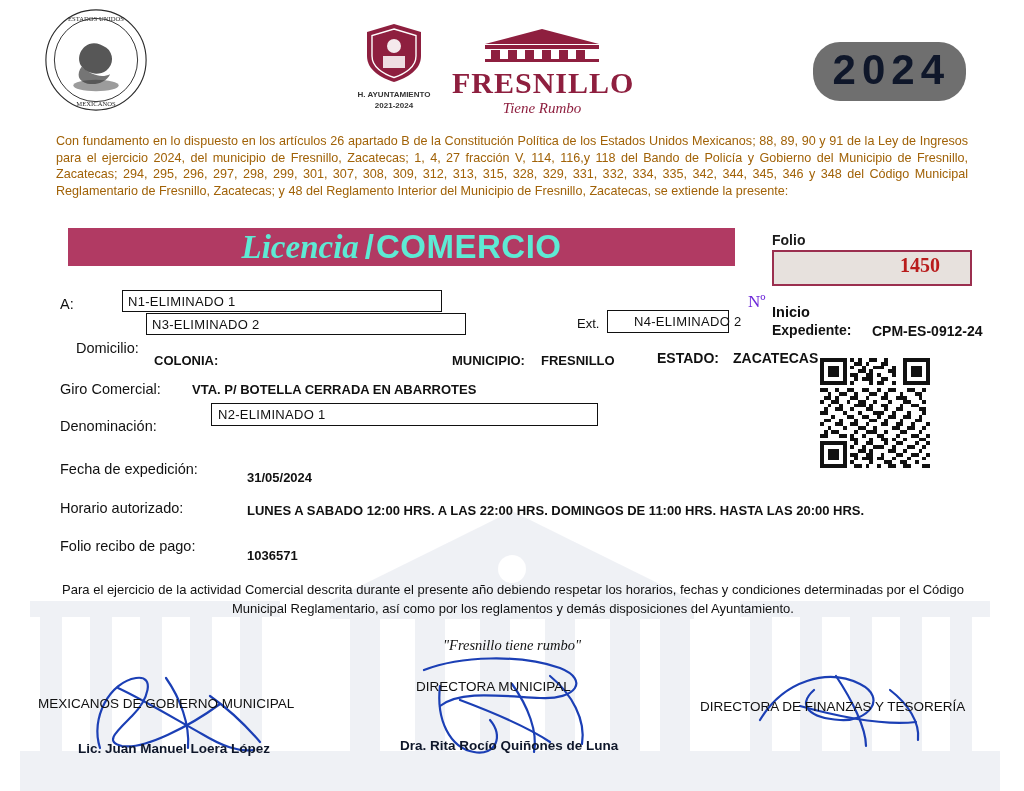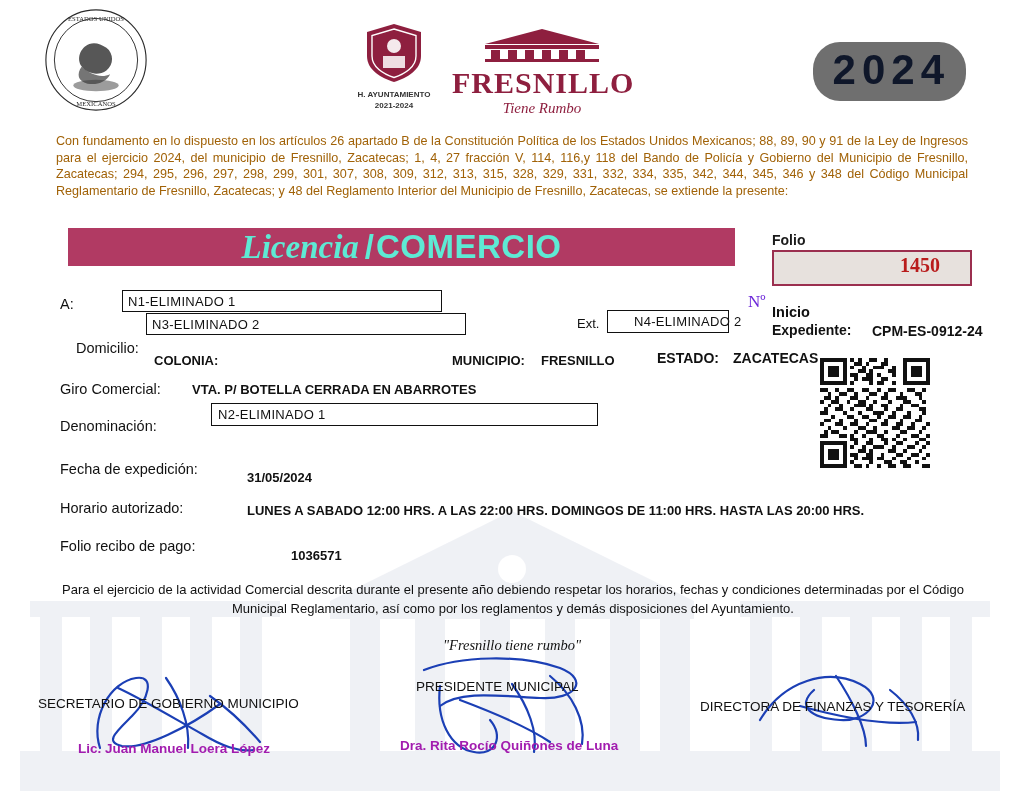--- a/index.html
+++ b/index.html
@@ -86,21 +86,21 @@
     position:absolute;left:48px;top:580px;width:930px;
     font-size:13px;line-height:19px;text-align:center;color:#111;
   }
   .motto{
     position:absolute;left:0;right:0;top:637px;text-align:center;
     font-family:"Liberation Serif", serif;font-style:italic;font-size:14.5px;color:#111;
   }
 
   
   .sig-role{position:absolute;font-size:13.5px;color:#111;}
-  .sig-name{position:absolute;font-size:13.5px;font-weight:bold;color:#a21caf;}
+  .sig-name{position:absolute;font-size:13.5px;font-weight:bold;color:#0f172a;}
   .ink{position:absolute;pointer-events:none;}
 </style>
 </head>
 <body>
 
 <div class="page">
 
   <svg class="watermark" viewBox="0 0 1024 340" preserveAspectRatio="none">
     <g fill="#c9cede">
       <rect x="20" y="300" width="980" height="40"></rect>
@@ -219,21 +219,21 @@
   <div class="boxline" style="left:211px;top:403px;width:385px;height:21px;"></div>
   <div class="val mono" style="left:218px;top:407px;">N2-ELIMINADO 1</div>
 
   <div class="lbl" style="left:60px;top:461px;">Fecha de expedición:</div>
   <div class="val" style="left:247px;top:470px;">31/05/2024</div>
 
   <div class="lbl" style="left:60px;top:500px;">Horario autorizado:</div>
   <div class="val" style="left:247px;top:503px;">LUNES A SABADO 12:00 HRS. A LAS 22:00 HRS. DOMINGOS DE 11:00 HRS. HASTA LAS 20:00 HRS.</div>
 
   <div class="lbl" style="left:60px;top:538px;">Folio recibo de pago:</div>
-  <div class="val" style="left:247px;top:548px;margin-left:44px;">1036571</div>
+  <div class="val" style="left:247px;top:548px;">1036571</div>
 
   <svg class="qr" viewBox="0 0 29 29" shape-rendering="crispEdges">
     <rect width="29" height="29" fill="#ffffff"></rect>
     <g fill="#111111">
       <rect x="0" y="0" width="7" height="1"></rect>
         <rect x="0" y="6" width="7" height="1"></rect>
       <rect x="0" y="0" width="1" height="7"></rect>
         <rect x="6" y="0" width="1" height="7"></rect>
       <rect x="2" y="2" width="3" height="3"></rect>
       <rect x="22" y="0" width="7" height="1"></rect>
@@ -439,21 +439,21 @@
 
   <svg class="ink" style="left:740px;top:650px;width:230px;height:110px;" viewBox="0 0 230 110">
     <g fill="none" stroke="#1b3fb5" stroke-width="2.2" stroke-linecap="round">
       <path d="M20 70 C44 30 88 18 120 34 C148 48 128 72 100 70 C70 68 56 56 74 40"></path>
       <path d="M96 26 C112 50 126 78 126 96"></path>
       <path d="M60 56 C96 66 140 76 176 72"></path>
       <path d="M150 40 C168 54 180 72 178 90"></path>
     </g>
   </svg>
 
-  <div class="sig-role" style="left:38px;top:696px;">SECRETARIO DE GOBIERNO MUNICIPIO</div>
+  <div class="sig-role" style="left:38px;top:696px;">MEXICANOS DE GOBIERNO MUNICIPAL</div>
   <div class="sig-name" style="left:78px;top:741px;">Lic. Juan Manuel Loera López</div>
 
-  <div class="sig-role" style="left:416px;top:679px;">PRESIDENTE MUNICIPAL</div>
+  <div class="sig-role" style="left:416px;top:679px;">DIRECTORA MUNICIPAL</div>
   <div class="sig-name" style="left:400px;top:738px;">Dra. Rita Rocío Quiñones de Luna</div>
 
   <div class="sig-role" style="left:700px;top:699px;">DIRECTORA DE FINANZAS Y TESORERÍA</div>
 
 </div>
 
 </body></html>

